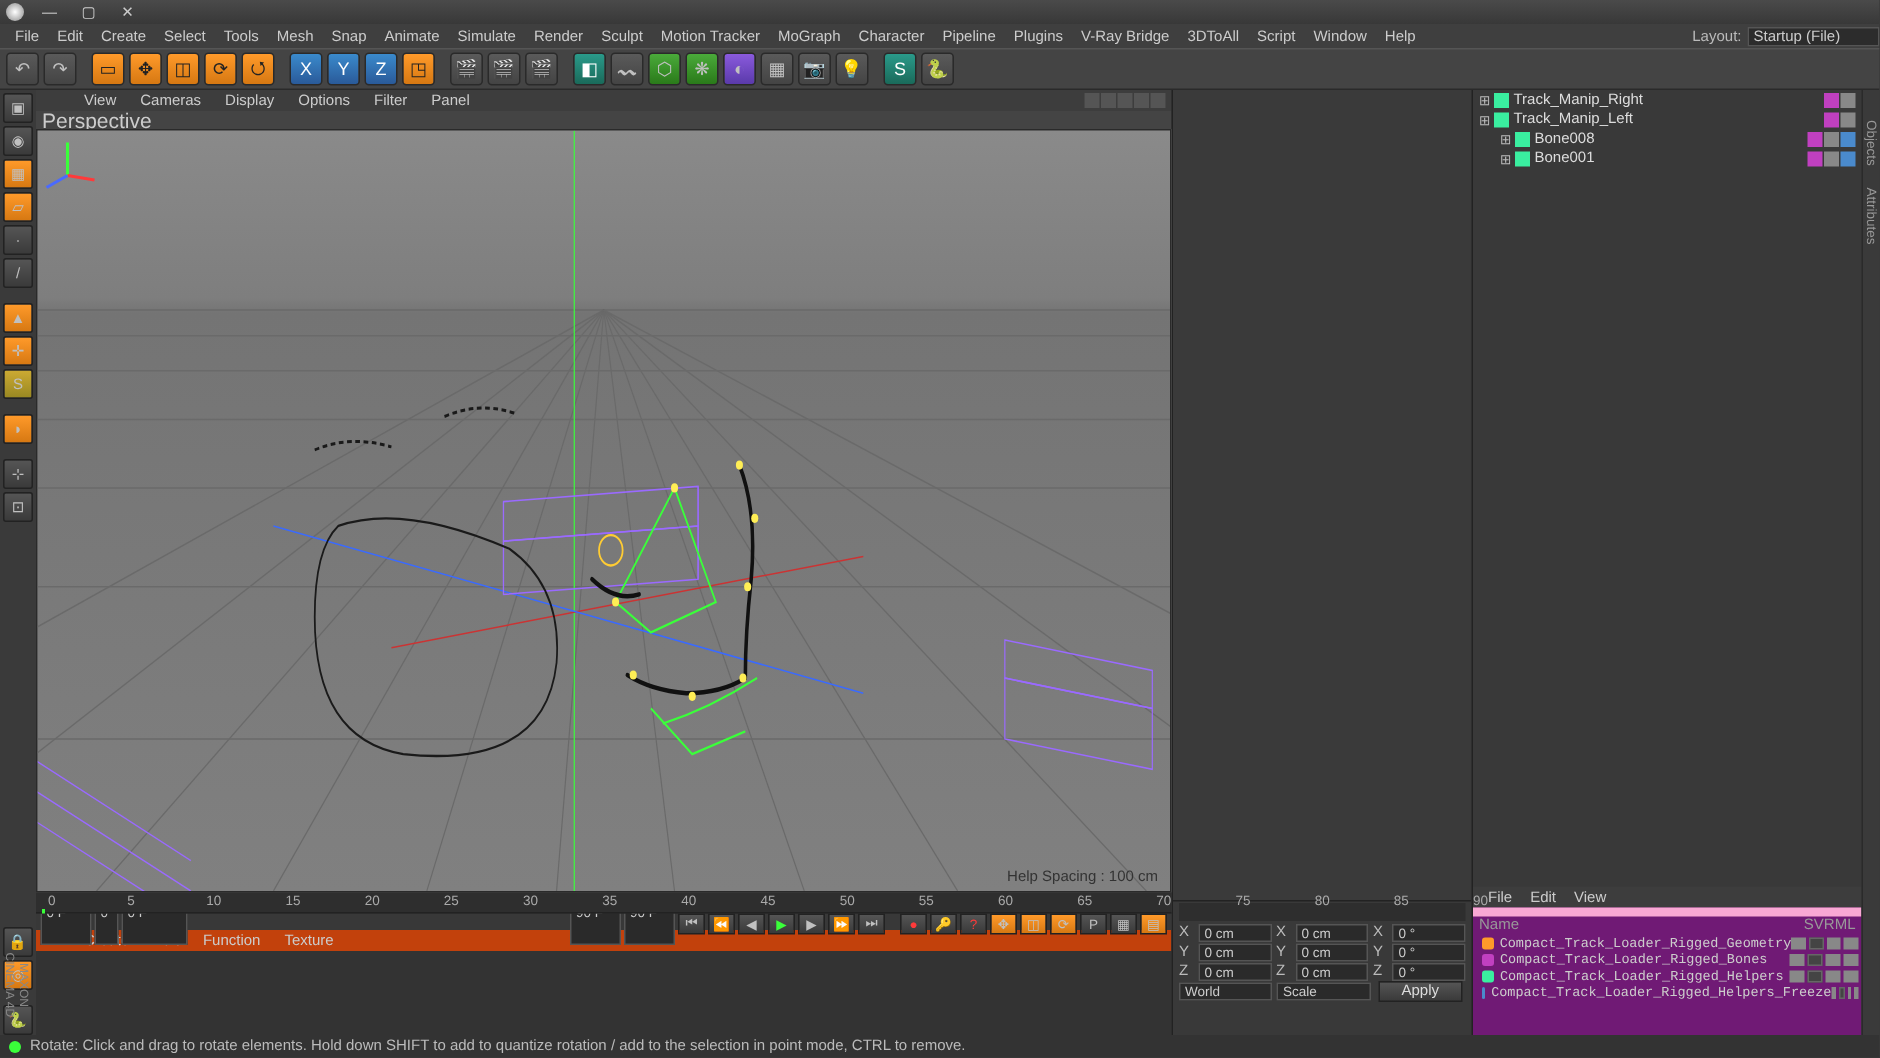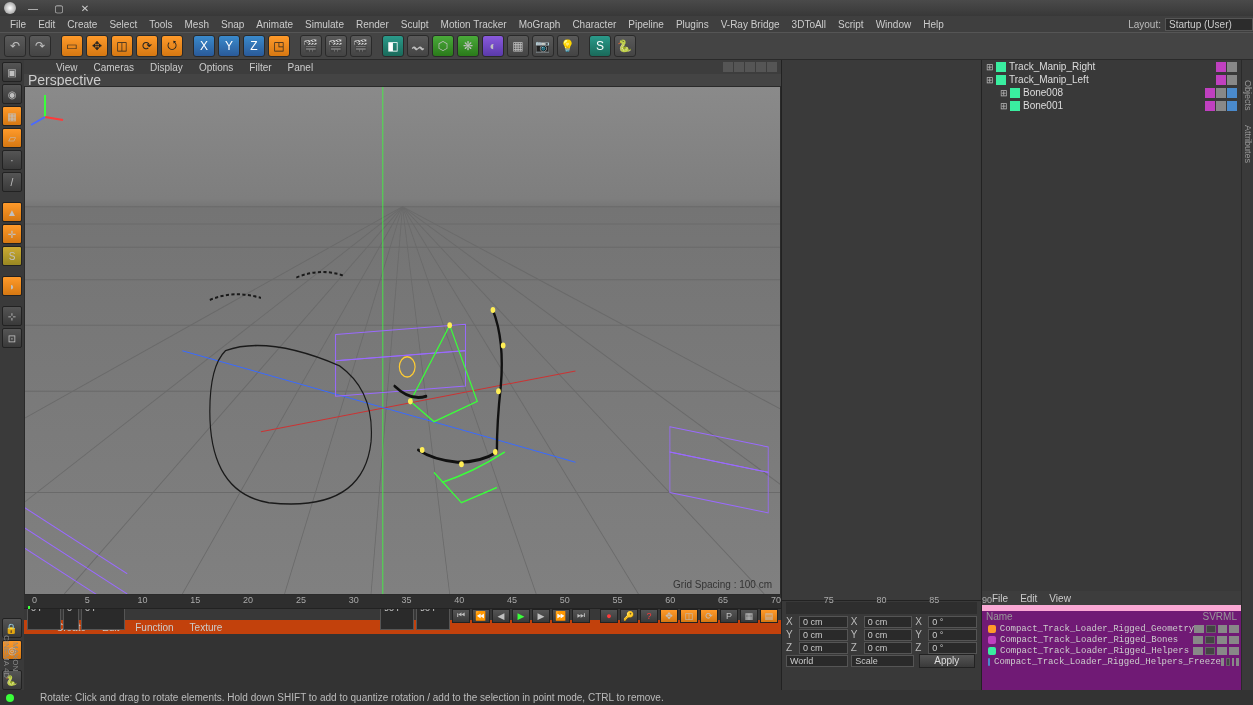--- a/index.html
+++ b/index.html
@@ -97,40 +97,40 @@
 .takes{height:85px;background:#701a75;border-top:6px solid #f9a8d4;}
 .thdr{height:12px;display:flex;padding:0 4px;font-size:9px;color:#999;}
 .thdr .thname{flex:1;}
 .thdr .tcol{width:12px;text-align:center;}
 .trow{display:flex;align-items:center;height:11px;padding-left:6px;}
 .trow .dot{width:8px;height:8px;border-radius:2px;margin-right:4px;}
 .trow .tnm{flex:1;font-size:9px;color:#ccc;font-family:Liberation Mono, monospace;}
 .trow .t1{width:10px;height:8px;background:#888;margin-right:2px;}
 .trow .t2{width:10px;height:8px;background:#444;border:1px solid #666;margin-right:2px;}
 
-.statusbar{position:absolute;left:0;right:0;bottom:0;height:15px;background:#333;display:flex;align-items:center;padding:0 6px;gap:20px;}
+.statusbar{position:absolute;left:0;right:0;bottom:0;height:15px;background:#333;display:flex;align-items:center;padding:0 6px;}
 .statusbar .dot{width:8px;height:8px;border-radius:50%;background:#3aff3a;margin-right:6px;}
 .statusbar .msg{font-size:10px;color:#bbb;}
 .vlogobadge{position:absolute;left:2px;bottom:18px;width:18px;height:60px;writing-mode:vertical-rl;font-size:8px;color:#888;text-align:center;}
 </style>
 </head>
 <body>
 
 <div class="titlebar">
   <div class="appicon"></div>
   <div class="winbtn">—</div>
   <div class="winbtn">▢</div>
   <div class="winbtn">✕</div>
 </div>
 
 <div class="menubar">
   <span id="menuitems"><span class="mi">File</span><span class="mi">Edit</span><span class="mi">Create</span><span class="mi">Select</span><span class="mi">Tools</span><span class="mi">Mesh</span><span class="mi">Snap</span><span class="mi">Animate</span><span class="mi">Simulate</span><span class="mi">Render</span><span class="mi">Sculpt</span><span class="mi">Motion Tracker</span><span class="mi">MoGraph</span><span class="mi">Character</span><span class="mi">Pipeline</span><span class="mi">Plugins</span><span class="mi">V-Ray Bridge</span><span class="mi">3DToAll</span><span class="mi">Script</span><span class="mi">Window</span><span class="mi">Help</span></span>
   <div class="spacer"></div>
   <span class="layoutlabel">Layout:</span>
-  <div class="layoutsel">Startup (User)</div>
+  <div class="layoutsel">Startup (File)</div>
 </div>
 
 <div class="toolbar">
   <div class="tbtn">↶</div>
   <div class="tbtn">↷</div>
   <div class="tsep"></div>
   <div class="tbtn orange">▭</div>
   <div class="tbtn orange">✥</div>
   <div class="tbtn orange">◫</div>
   <div class="tbtn orange">⟳</div>
@@ -274,21 +274,21 @@
             <circle cx="602" cy="300" r="3"></circle>
           <circle cx="598" cy="360" r="3"></circle>
             <circle cx="555" cy="372" r="3"></circle>
             <circle cx="505" cy="358" r="3"></circle>
           <circle cx="540" cy="235" r="3"></circle>
             <circle cx="490" cy="310" r="3"></circle>
         </g>
 
         <circle cx="486" cy="276" r="10" stroke="#ffcc33" fill="none" stroke-width="1.5"></circle>
       </svg>
-      <div class="gridlabel">Grid Spacing : 100 cm</div>
+      <div class="gridlabel">Help Spacing : 100 cm</div>
       <svg class="axiswidget" width="40" height="40">
         <line x1="20" y1="30" x2="20" y2="8" stroke="#3aff3a" stroke-width="2"></line>
         <line x1="20" y1="30" x2="38" y2="33" stroke="#ff3a3a" stroke-width="2"></line>
         <line x1="20" y1="30" x2="6" y2="38" stroke="#4a6aff" stroke-width="2"></line>
       </svg>
     </div>
 
     <div class="timeline">
       <div class="timeruler">
         <div class="greenbar"></div>

